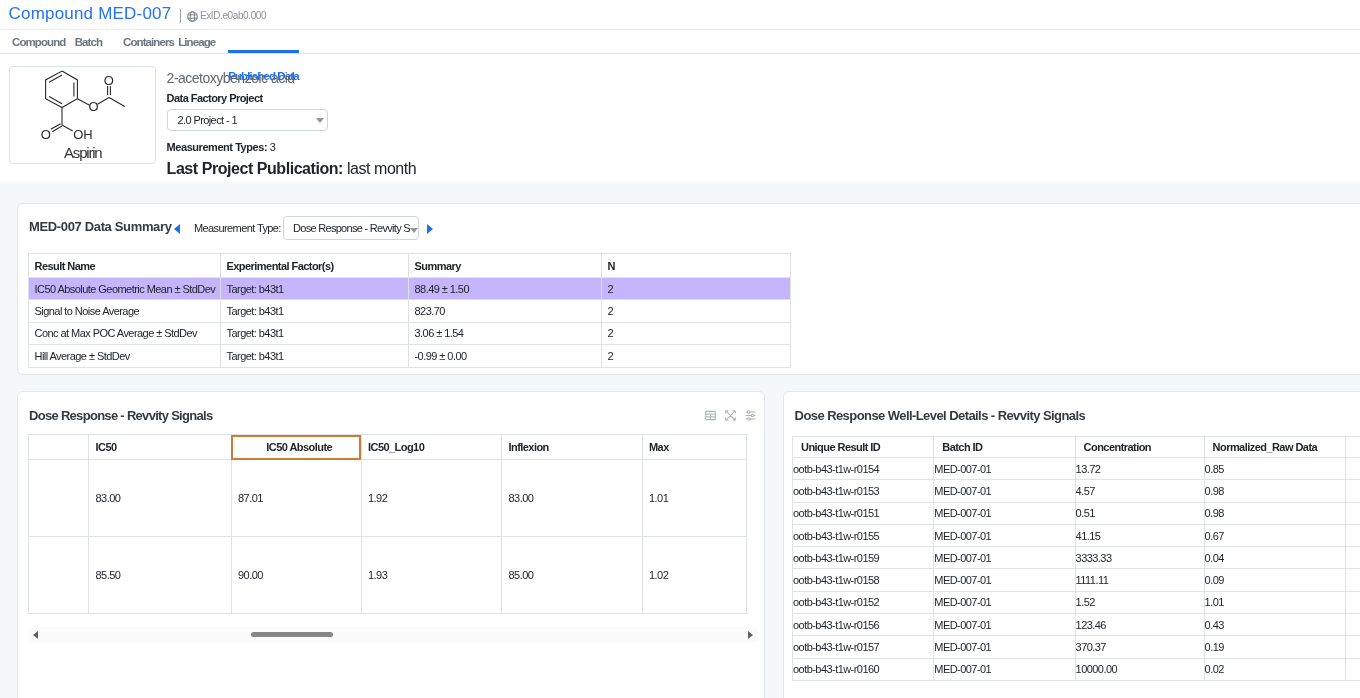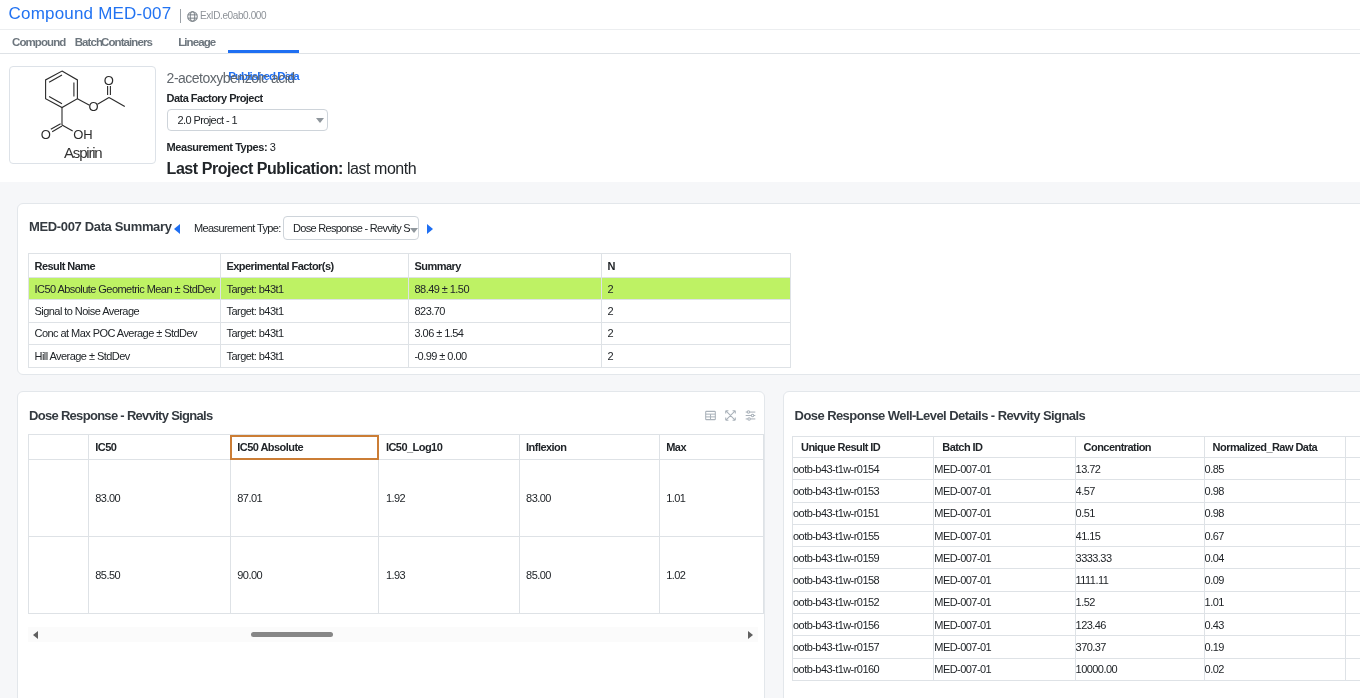--- a/index.html
+++ b/index.html
@@ -43,21 +43,21 @@
 
 
 table { border-collapse:collapse; table-layout:fixed; }
 td, th { border:1px solid #dee2e6; font-size:11px; letter-spacing:-0.55px; color:#212529; text-align:left; vertical-align:middle; overflow:hidden; white-space:nowrap; background:#fff; }
 th { font-weight:bold; }
 
 
 .t1 { position:absolute; left:10px; top:49px; }
 .t1 th { height:24px; padding-left:5.5px; }
 .t1 td { height:22.4px; padding-left:5.5px; }
-.hl td { background:#bef264; }
+.hl td { background:#c4b5fd; }
 
 
 .t2 { position:absolute; left:10px; top:42px; }
 .t2 th { height:25px; }
 .t2 td { height:77px; }
 .t2 th, .t2 td { padding-left:6.5px; }
 .orangecell { outline:2px solid #cb7d35; outline-offset:-2px; }
 
 
 .sbar { position:absolute; left:10px; top:235.3px; width:730px; height:14.5px; background:#fbfbfb; }
@@ -83,21 +83,21 @@
     <circle cx="6" cy="6" r="5.2"></circle>
     <ellipse cx="6" cy="6" rx="2.4" ry="5.2"></ellipse>
     <line x1="0.8" y1="4.2" x2="11.2" y2="4.2"></line>
     <line x1="0.8" y1="7.8" x2="11.2" y2="7.8"></line>
   </svg>
   <div class="abs exid">ExID.e0ab0.000</div>
   <div class="abs hline1"></div>
 
   <div class="tab" style="left:12px;">Compound</div>
   <div class="tab" style="left:74.7px;">Batch</div>
-  <div class="tab" style="left:101px;text-align:center;">Containers</div>
+  <div class="tab" style="left:123px;text-align:center;">Containers</div>
   <div class="tab" style="left:178.2px;">Lineage</div>
   <div class="tab active" style="left:228.2px;">Published Data</div>
   <div class="abs hline2"></div>
   <div class="abs tabunderline"></div>
 
   <div class="abs structbox"></div>
   <svg class="abs" style="left:9px; top:66px;" width="147" height="98" viewBox="0 0 147 98">
     <g stroke="#2b2b2b" stroke-width="1.1" fill="none">
       <polygon points="53,5.1 68.4,13.9 68.4,32.7 53,41.6 36.6,32.7 36.6,13.9"></polygon>
       <line x1="40.1" y1="16.2" x2="53" y2="8.9"></line>
@@ -190,21 +190,21 @@
           <circle cx="5" cy="3" r="1.8" fill="#fff"></circle>
           <circle cx="11" cy="8" r="1.8" fill="#fff"></circle>
           <circle cx="6" cy="13" r="1.8" fill="#fff"></circle>
         </svg>
     </div>
     <table class="t2">
       <tbody>
           <tr>
             <th style="width:60px;"></th>
             <th style="width:142.5px;">IC50</th>
-            <th style="width:149px;" class="orangecell">IC50 Absolute</th>
+            <th style="width:130px;text-align:center;" class="orangecell">IC50 Absolute</th>
             <th style="width:140.5px;">IC50_Log10</th>
             <th style="width:140.5px;">Inflexion</th>
             <th style="width:104.6px;">Max</th>
           </tr>
       <tr>
             <td></td>
             <td>83.00</td>
             <td>87.01</td>
             <td>1.92</td>
             <td>83.00</td>

